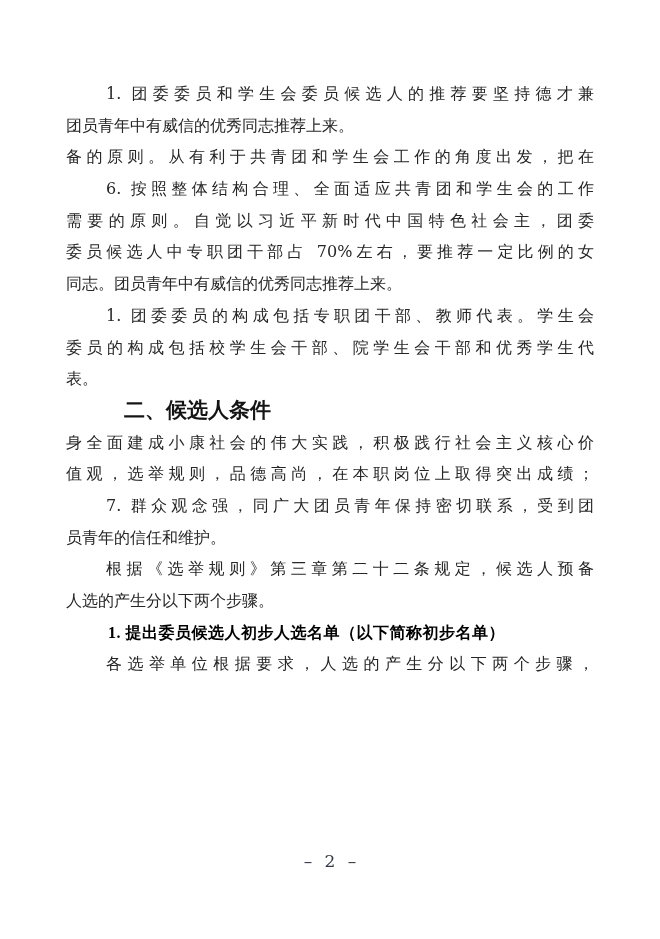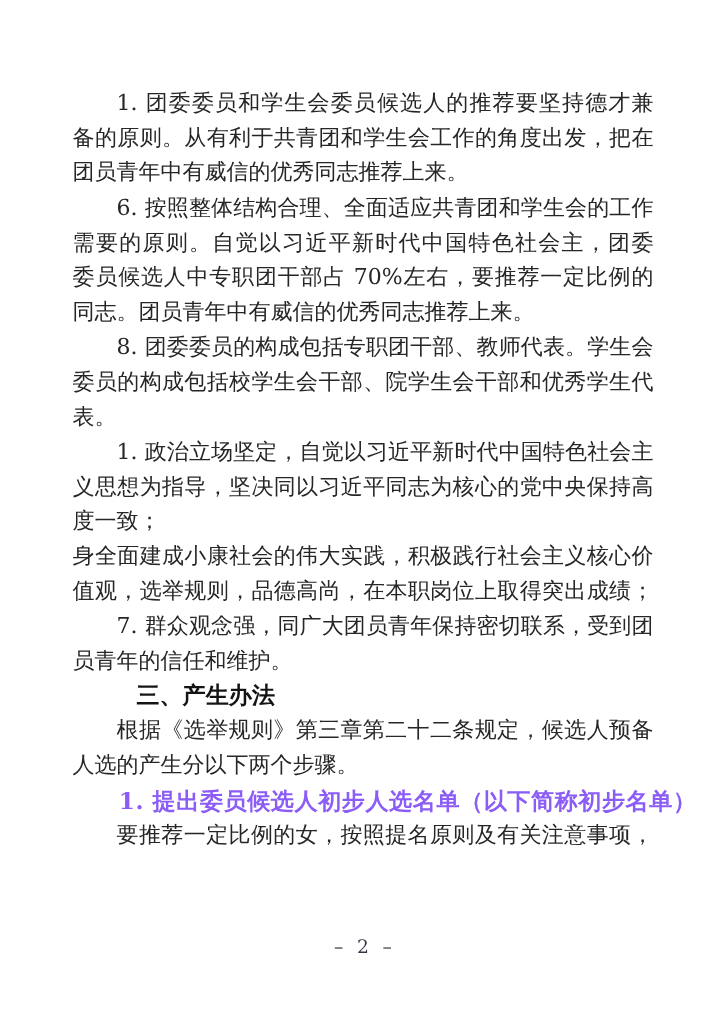--- a/index.html
+++ b/index.html
@@ -18,21 +18,21 @@
   .doc {
     position: absolute;
     left: 66px;
     top: 78px;
     width: 528px;
     color: #262626;
   }
   .ln {
     height: 31.7px;
     line-height: 31.7px;
-    font-size: 20px;
+    font-size: 16px;
     white-space: nowrap;
     color: #262626;
   }
   .ln.fill {
     white-space: normal;
     text-align: justify;
     text-align-last: justify;
     overflow: hidden;
   }
   .ln.ind {
@@ -40,24 +40,25 @@
   }
   .ln.hd {
     font-family: "DejaVu Sans", "Liberation Sans", sans-serif;
     font-weight: bold;
     font-size: 21px;
     color: #141414;
     padding-left: 58px;
   }
   .ln.kai {
     font-weight: bold;
-    font-size: 21px;
-    color: #8b5cf6;
+    font-size: 16px;
+    color: #000000;
     padding-left: 42px;
     letter-spacing: 0.5px;
+    font-family: Liberation Serif, serif;
   }
   .footer {
     position: absolute;
     left: 0;
     top: 850px;
     width: 660px;
     text-align: center;
     font-size: 17px;
     line-height: 22px;
     color: #333a45;
@@ -67,68 +68,63 @@
 </style>
 </head>
 <body>
 
 <div class="page">
 
   <div class="doc">
 
     <div>
       <div class="ln ind fill">1. 团委委员和学生会委员候选人的推荐要坚持德才兼</div>
+      <div class="ln">团员青年中有威信的优秀同志推荐上来。</div>
       <div class="ln fill">备的原则。从有利于共青团和学生会工作的角度出发，把在</div>
-      <div class="ln">团员青年中有威信的优秀同志推荐上来。</div>
     </div>
 
     <div>
       <div class="ln ind fill">6. 按照整体结构合理、全面适应共青团和学生会的工作</div>
       <div class="ln fill">需要的原则。自觉以习近平新时代中国特色社会主，团委</div>
       <div class="ln fill">委员候选人中专职团干部占 70%左右，要推荐一定比例的女</div>
       <div class="ln">同志。团员青年中有威信的优秀同志推荐上来。</div>
     </div>
 
     <div>
-      <div class="ln ind fill">8. 团委委员的构成包括专职团干部、教师代表。学生会</div>
+      <div class="ln ind fill">1. 团委委员的构成包括专职团干部、教师代表。学生会</div>
       <div class="ln fill">委员的构成包括校学生会干部、院学生会干部和优秀学生代</div>
       <div class="ln">表。</div>
     </div>
 
+    <div>
+      <div class="ln hd">二、候选人条件</div>
+    </div>
 
-    <div>
-      <div class="ln ind fill">1. 政治立场坚定，自觉以习近平新时代中国特色社会主</div>
-      <div class="ln fill">义思想为指导，坚决同以习近平同志为核心的党中央保持高</div>
-      <div class="ln">度一致；</div>
-    </div>
 
     <div>
       <div class="ln fill">身全面建成小康社会的伟大实践，积极践行社会主义核心价</div>
       <div class="ln fill">值观，选举规则，品德高尚，在本职岗位上取得突出成绩；</div>
     </div>
 
     <div>
       <div class="ln ind fill">7. 群众观念强，同广大团员青年保持密切联系，受到团</div>
       <div class="ln">员青年的信任和维护。</div>
     </div>
 
-    <div>
-      <div class="ln hd">三、产生办法</div>
-    </div>
 
     <div>
       <div class="ln ind fill">根据《选举规则》第三章第二十二条规定，候选人预备</div>
       <div class="ln">人选的产生分以下两个步骤。</div>
     </div>
 
     <div>
       <div class="ln kai">1. 提出委员候选人初步人选名单（以下简称初步名单）</div>
     </div>
 
     <div>
-      <div class="ln ind fill">要推荐一定比例的女，按照提名原则及有关注意事项，</div>
+      <div class="ln ind fill">各选举单位根据要求，人选的产生分以下两个步骤，</div>
     </div>
 
   </div>
 
   <div class="footer">– 2 –</div>
 
 </div>
 
 </body></html>

